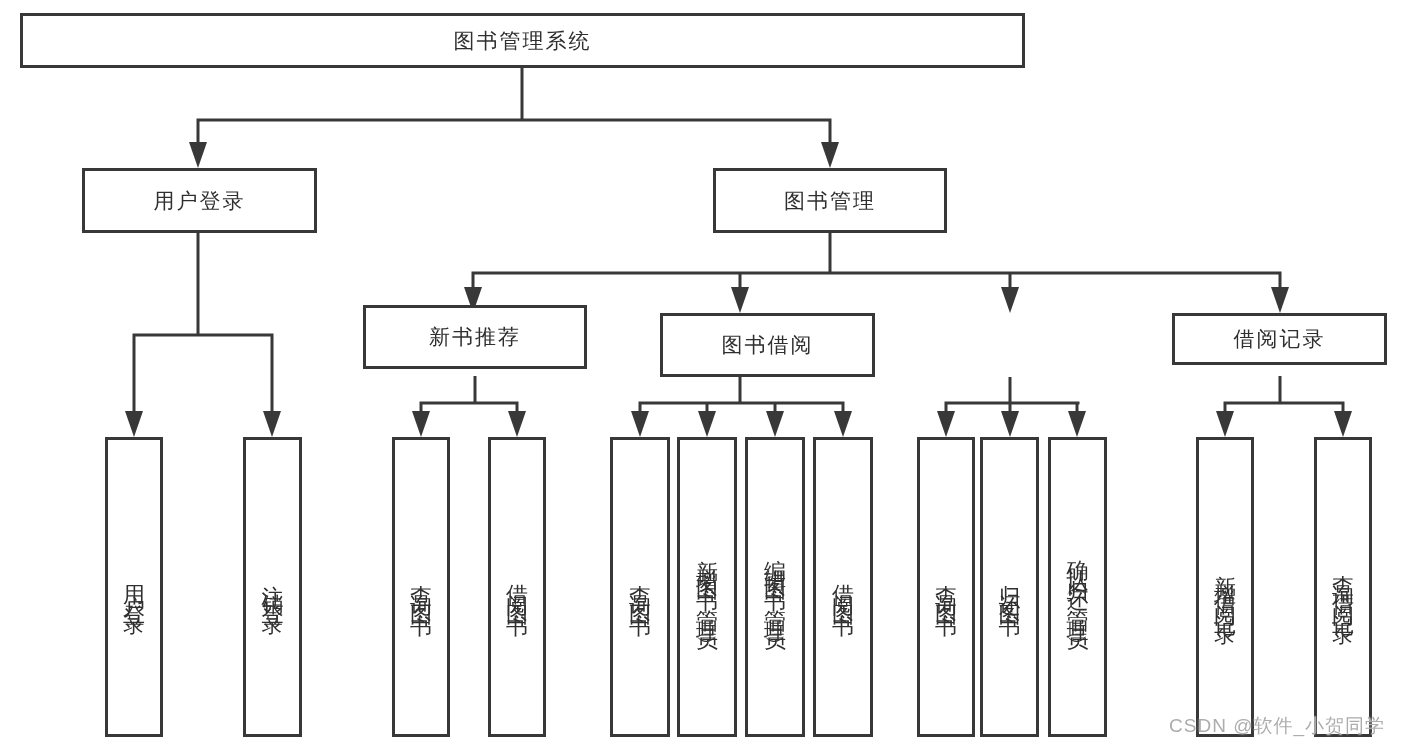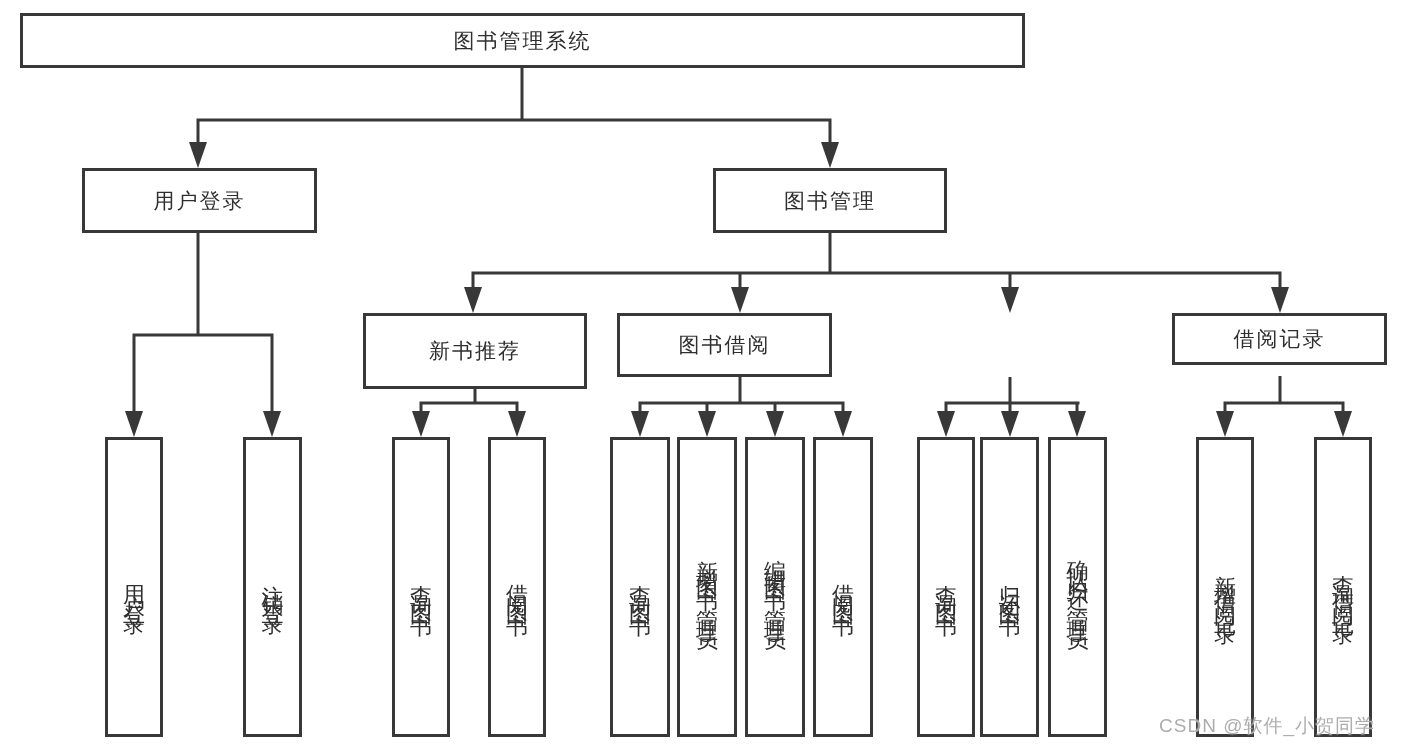--- a/index.html
+++ b/index.html
@@ -41,21 +41,21 @@
     top:437px;
     height:300px;
     writing-mode:vertical-rl;
     text-orientation:mixed;
     font-size:22px;
     letter-spacing:10px;
     line-height:1;
   }
   .watermark{
     position:absolute;
-    right:30px;
+    right:20px;
     bottom:8px;
     font-size:19px;
     letter-spacing:1px;
     color:var(--watermark);
     text-shadow:0 0 2px rgba(255,255,255,.9);
     white-space:nowrap;
   }
 </style>
 </head>
 <body>
@@ -96,22 +96,22 @@
     <path d="M1280 376 V404.5 M1223.5 403 H1344.5 M1225 403 V413 M1343 403 V413"></path>
     <polygon points="1216,411 1234,411 1225,437"></polygon>
     <polygon points="1334,411 1352,411 1343,437"></polygon>
   </svg>
 
   <div class="node h" style="left:20px;top:13px;width:1005px;height:55px">图书管理系统</div>
 
   <div class="node h" style="left:82px;top:168px;width:235px;height:65px">用户登录</div>
   <div class="node h" style="left:713px;top:168px;width:234px;height:65px">图书管理</div>
 
-  <div class="node h" style="left:363px;top:313px;width:224px;height:76px">新书推荐</div>
-  <div class="node h" style="left:617px;top:313px;width:215px;height:64px">图书借阅</div>
+  <div class="node h" style="left:363px;top:305px;width:224px;height:64px">新书推荐</div>
+  <div class="node h" style="left:660px;top:313px;width:215px;height:64px">图书借阅</div>
   <div class="node h" style="left:1172px;top:313px;width:215px;height:52px">借阅记录</div>
 
   <div class="node v" style="left:105px;width:58px">用户登录</div>
   <div class="node v" style="left:243px;width:59px">注销登录</div>
 
   <div class="node v" style="left:392px;width:58px">查询图书</div>
   <div class="node v" style="left:488px;width:58px">借阅图书</div>
 
   <div class="node v" style="left:610px;width:60px">查询图书</div>
   <div class="node v" style="left:677px;width:60px">新增图书（管理员）</div>

